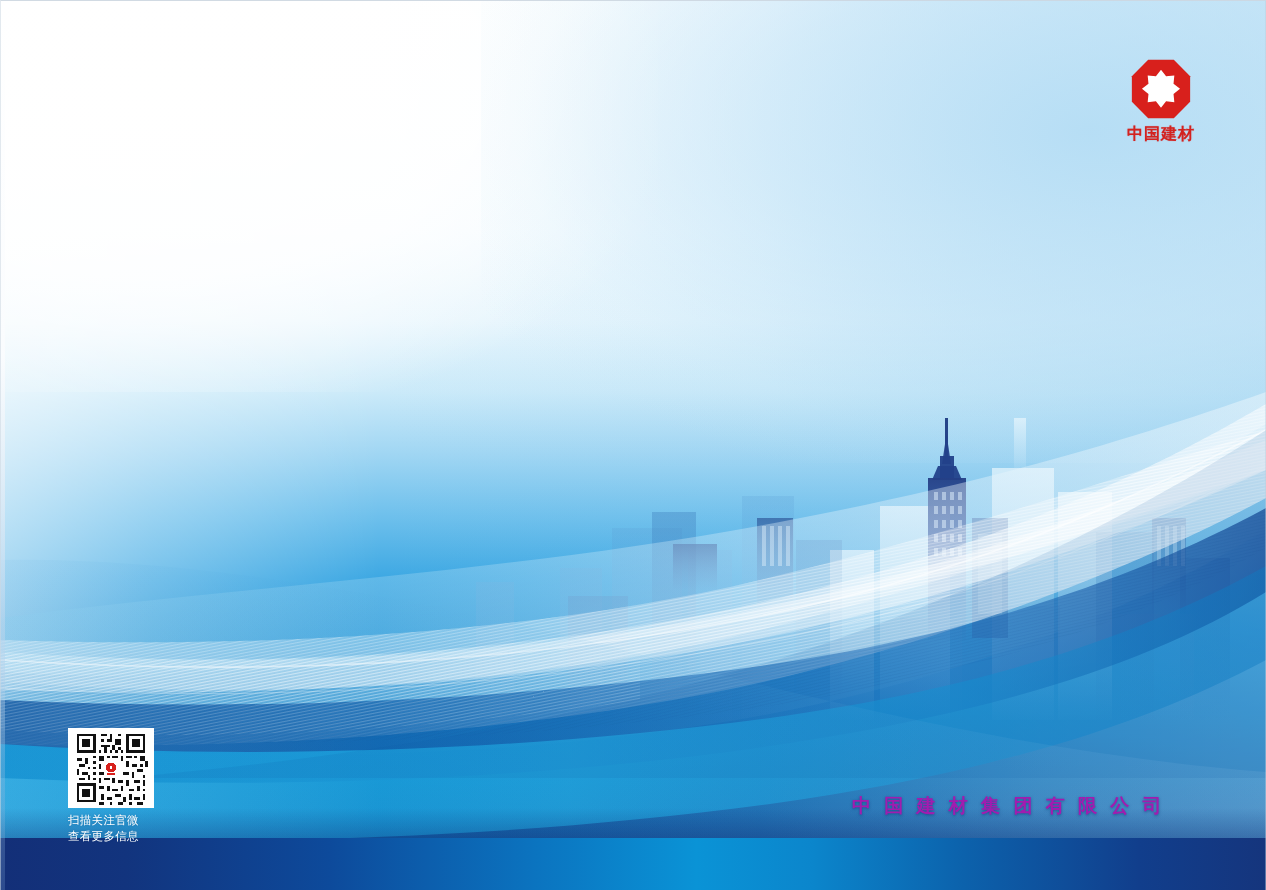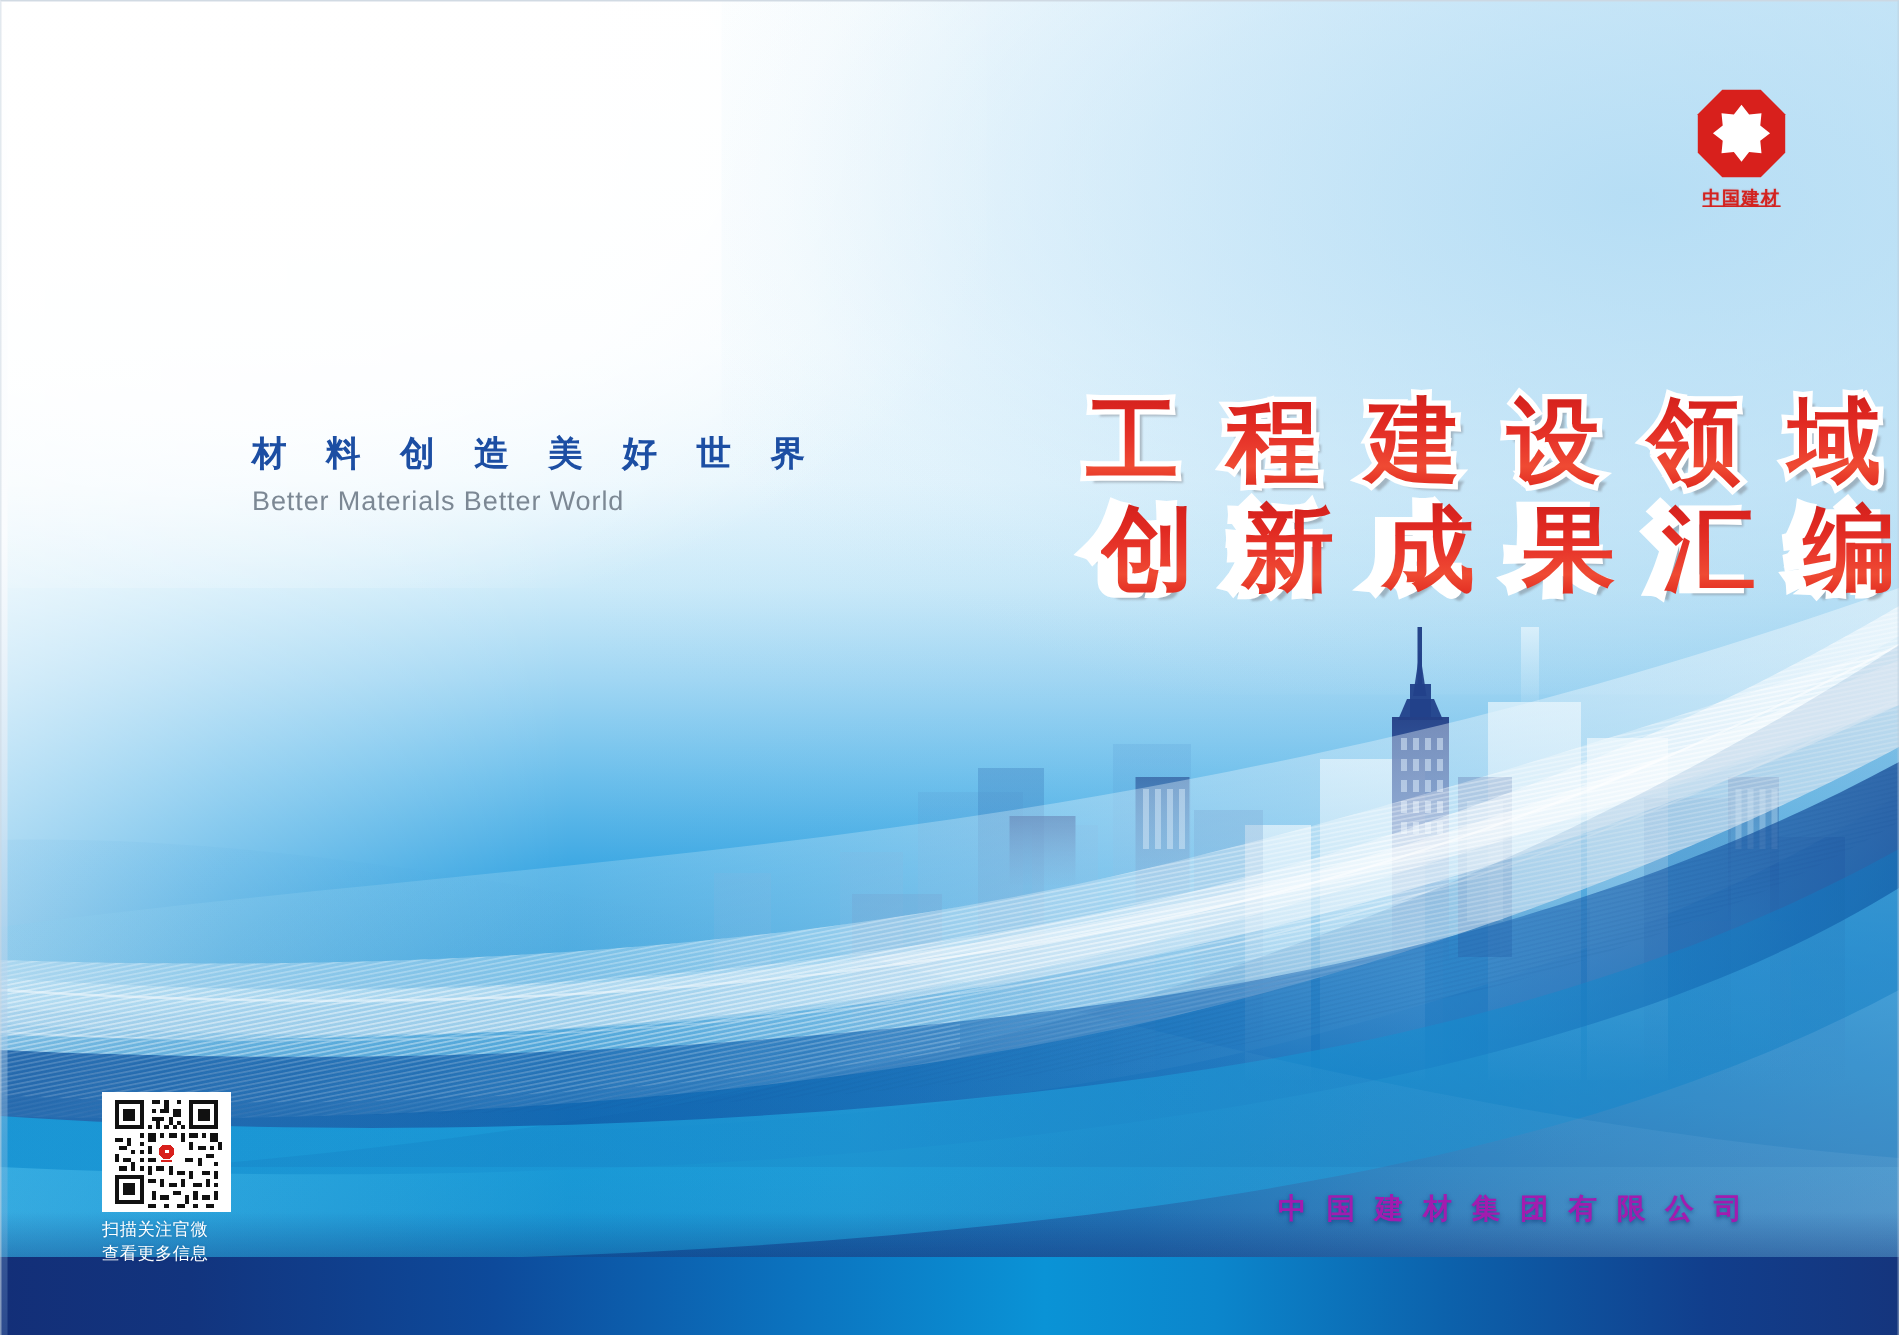--- a/index.html
+++ b/index.html
@@ -108,25 +108,24 @@
     box-sizing:border-box;pointer-events:none;
   }
 
   
   .logo{
     position:absolute;left:1122px;top:58px;width:78px;text-align:center;
   }
   .logo-mark{width:62px;height:62px;margin:0 auto;display:block;}
   .logo-text{
     margin-top:6px;
-    font-size:12px;letter-spacing:1px;color:#d3221f;
+    font-size:16px;letter-spacing:1px;color:#d3221f;
     font-weight:700;line-height:1;
     font-family:"Liberation Sans","DejaVu Sans",sans-serif;
     text-shadow:0 0 1px rgba(211,34,31,.5);
-    text-decoration:underline;
   }
 
   
   .slogan{position:absolute;left:168px;top:288px;}
   .slogan-cn{
     font-size:23px;font-weight:700;color:#1c4ea3;
     letter-spacing:10px;line-height:1.25;white-space:nowrap;
   }
   .slogan-en{
     margin-top:7px;
@@ -416,37 +415,21 @@
   <div class="logo">
     <svg class="logo-mark" viewBox="0 0 100 100">
       <path d="M29.3,3 L70.7,3 L97,29.3 L97,70.7 L70.7,97 L29.3,97 L3,70.7 L3,29.3 Z" fill="#d8201c"></path>
       <path d="M50,24 L58.2,34.5 L71.5,33.2 L70.2,46.5 L80.7,54.7 L70.2,62.9 L71.5,76.2
                L58.2,74.9 L50,85.4 L41.8,74.9 L28.5,76.2 L29.8,62.9 L19.3,54.7 L29.8,46.5
                L28.5,33.2 L41.8,34.5 Z" fill="#ffffff" transform="translate(0,-5) scale(1,1)"></path>
     </svg>
     <div class="logo-text">中国建材</div>
   </div>
 
-  <div class="slogan">
-    <div class="slogan-cn">材 料 创 造 美 好 世 界</div>
-    <div class="slogan-en">Better Materials  Better World</div>
-  </div>
-
-  <div class="title-block">
-    <div class="title-line l1">
-      <span class="t-shadow">工 程 建 设 领 域</span>
-      <span class="t-stroke">工 程 建 设 领 域</span>
-      <span class="t-fill">工 程 建 设 领 域</span>
-    </div>
-    <div class="title-line l2">
-      <span class="t-shadow">创 新 成 果 汇 编</span>
-      <span class="t-stroke">创 新 成 果 汇 编</span>
-      <span class="t-fill">创 新 成 果 汇 编</span>
-    </div>
-  </div>
+
 
   <div class="qr-block">
     <svg class="qr-img" viewBox="0 0 29 29" shape-rendering="crispEdges">
       <rect width="29" height="29" fill="#ffffff"></rect>
       <g fill="#111111">
 
         <rect x="2" y="2" width="7" height="1"></rect>
           <rect x="2" y="8" width="7" height="1"></rect>
         <rect x="2" y="2" width="1" height="7"></rect>
           <rect x="8" y="2" width="1" height="7"></rect>

